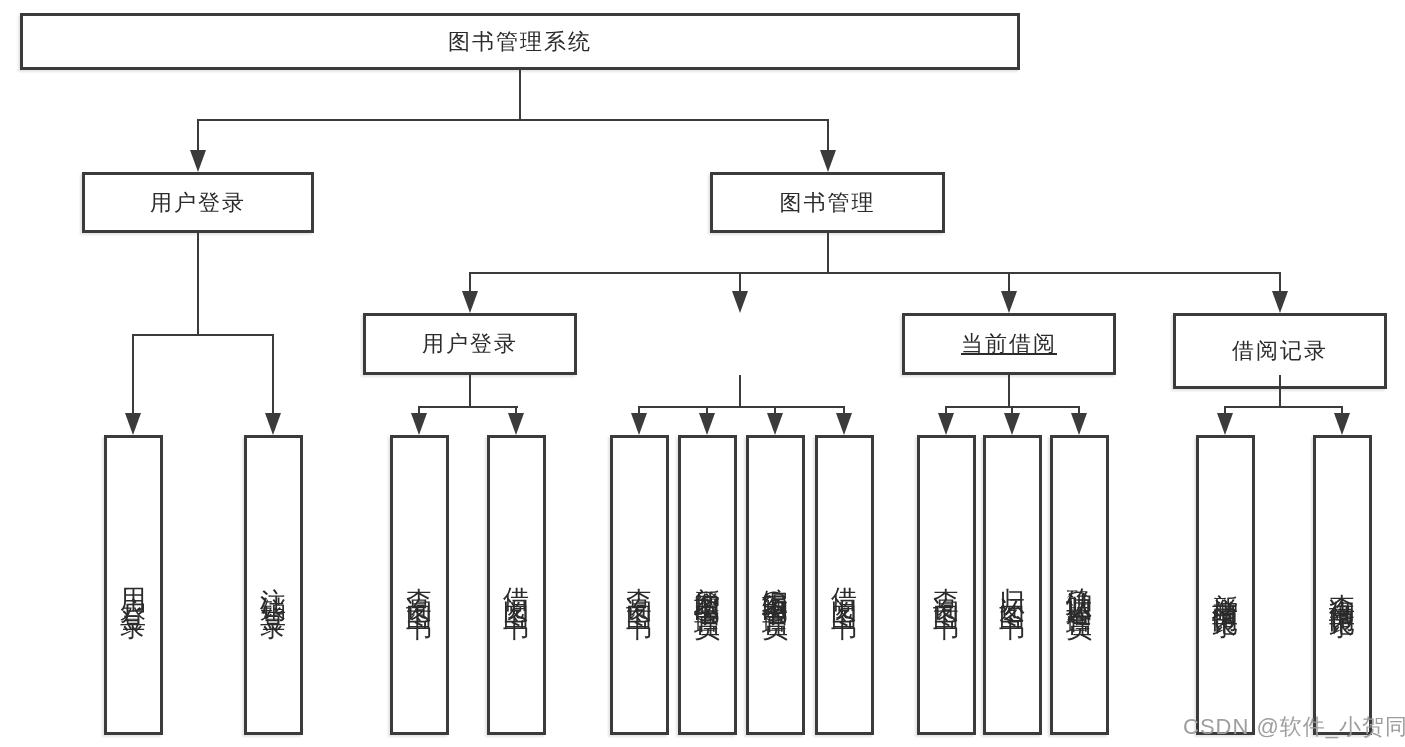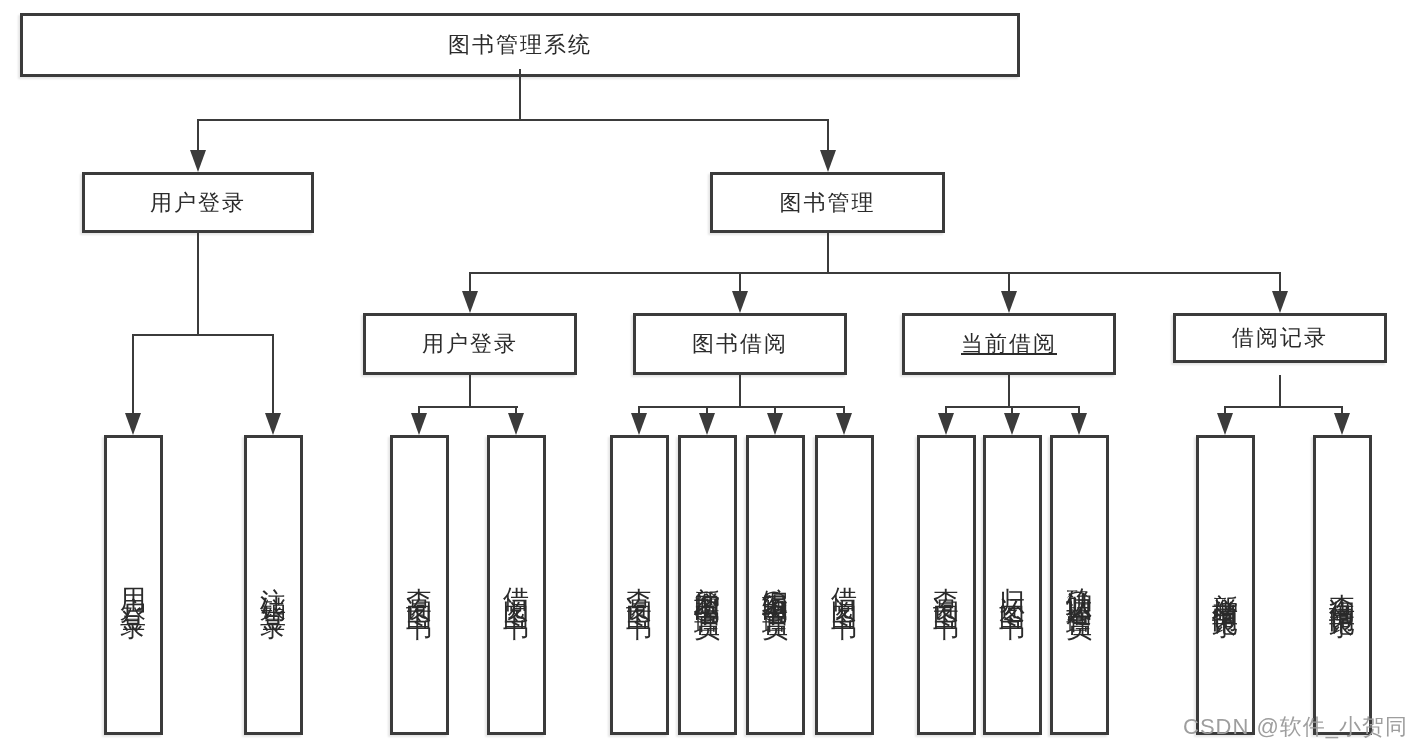--- a/index.html
+++ b/index.html
@@ -44,41 +44,38 @@
   .watermark{
     position:absolute;left:1183px;top:712px;
     font-size:22px;color:var(--wm);letter-spacing:1px;white-space:nowrap;
   }
 </style>
 </head>
 <body>
 
 <div class="canvas">
 
-  <div class="box hbox" style="left:20px;top:13px;width:1000px;height:64px;">
+  <div class="box hbox" style="left:20px;top:13px;width:1000px;height:57px;">
     <span>图书管理系统</span>
   </div>
 
   <div class="box hbox" style="left:82px;top:172px;width:232px;height:61px;">
     <span>用户登录</span>
   </div>
   <div class="box hbox" style="left:710px;top:172px;width:235px;height:61px;">
     <span>图书管理</span>
   </div>
 
   <div class="box hbox" style="left:363px;top:313px;width:214px;height:62px;">
     <span>用户登录</span>
   </div>
-  <div class="box hbox" style="left:633px;top:313px;width:214px;height:62px;">
-    <span>图书借阅</span>
-  </div>
   <div class="box hbox" style="left:902px;top:313px;width:214px;height:62px;text-decoration:underline;">
     <span>当前借阅</span>
   </div>
-  <div class="box hbox" style="left:1173px;top:313px;width:214px;height:50px;">
+  <div class="box hbox" style="left:1173px;top:313px;width:214px;height:76px;">
     <span>借阅记录</span>
   </div>
 
   <div class="box leaf" style="left:104px;top:435px;width:59px;height:300px;">
     <span>用户登录</span>
   </div>
   <div class="box leaf" style="left:244px;top:435px;width:59px;height:300px;">
     <span>注销登录</span>
   </div>
 

